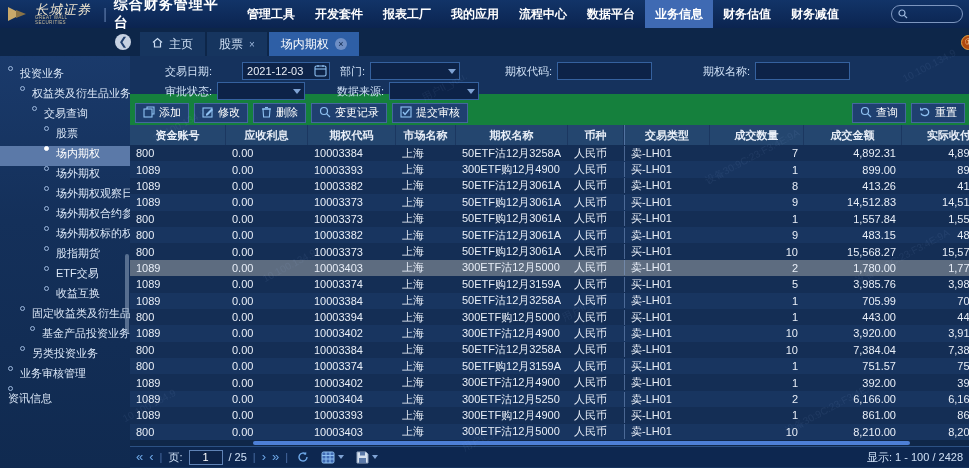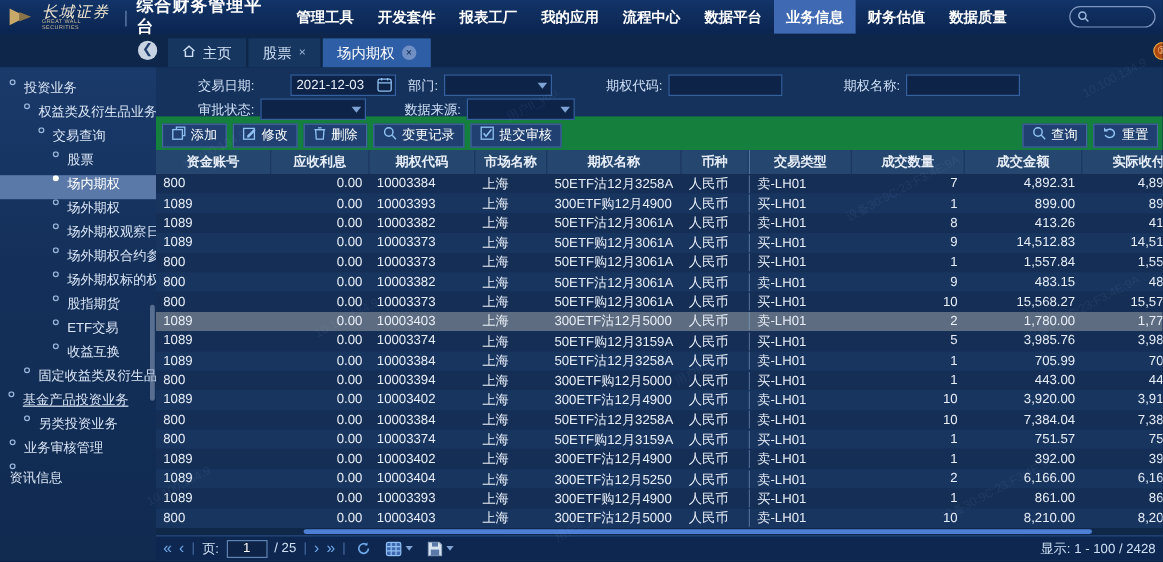--- a/index.html
+++ b/index.html
@@ -52,21 +52,21 @@
   .side-item{ height:20px; display:flex; align-items:flex-start; white-space:nowrap; overflow:hidden;
         cursor:pointer; color:#dbe7f7; font-size:11px;}
   .side-item.active{ background:#5b79a8; color:#fff;}
   .bullet{ width:5px; height:5px; border:1px solid #9db8dd; border-radius:50%; margin-right:7px; flex:0 0 auto;}
   .side-item.active .bullet{ background:#fff; border-color:#fff;}
   .side-scroll{ position:absolute; right:1px; top:198px; width:4px; height:80px; border-radius:2px; background:#8fa4c0; opacity:.55;}
 
   
   .main{ position:absolute; left:130px; top:56px; width:839px; height:412px; background:#15325d;}
 
-  .filters{ position:relative; height:44px; border-bottom:3px solid #15803d;}
+  .filters{ position:relative; height:44px; border-bottom:6px solid #15803d;}
   .fgroup{ position:absolute; display:flex; align-items:center; height:18px;}
   .flabel{ color:#cfe0f5; margin-right:5px; white-space:nowrap;}
   .finput{ height:18px; background:#0d2348; border:1px solid #35619e; color:#e8eef7;
         font-size:11px; padding:0 4px; font-family:inherit;}
   .fselect{ position:relative;}
   .fselect .caret{ position:absolute; right:4px; top:7px; width:0; height:0;
         border-left:4px solid transparent; border-right:4px solid transparent; border-top:5px solid #7fa3d4;}
   .date-wrap{ position:relative;}
   .date-wrap svg{ position:absolute; right:3px; top:2px;}
 
@@ -78,21 +78,21 @@
 
   
   .grid{ position:relative; width:839px; overflow:hidden;}
   .trow, .thead{ display:flex; width:880px;}
   .thead{ height:20px; background:#24466f; font-weight:bold; align-items:center;}
   .thead .cell{ text-align:center; border-right:1px solid #1b3760; height:20px; line-height:20px;}
   .trow{ height:16.4px; align-items:center; background:#142e55;}
   .trow.even{ background:#183560;}
   .trow.selected{ background:#5d6c80;}
   .cell{ overflow:hidden; white-space:nowrap; padding:0 6px; flex:0 0 auto;}
-  .c0{width:96px;} .c1{width:82px; text-align:right;} .c2{width:88px;} .c3{width:60px;}
+  .c0{width:96px;} .c1{width:82px; } .c2{width:88px;} .c3{width:60px;}
   .c4{width:112px;} .c5{width:56px;} .c6{width:86px; border-left:1px solid rgba(140,170,220,.45);}
   .c7{width:94px; text-align:right;} .c8{width:98px; text-align:right;} .c9{width:95px; text-align:right;}
 
   .hscroll{ position:relative; height:6px; background:#0f2749;}
   .hthumb{ position:absolute; left:123px; top:1px; width:657px; height:4px; border-radius:2px; background:#4d7fd6;}
 
   
   .footer{ height:21px; background:#0d2750; border-top:1px solid #2c5184;
         display:flex; align-items:center; gap:6px; padding:0 6px; font-size:11px; color:#cfe0f5;}
   .pgbtn{ color:#6ea8e8; font-size:13px; cursor:pointer; line-height:18px;}
@@ -123,21 +123,21 @@
     </div>
     <div class="menu" id="top-menu">
         <span class="menu-item">管理工具</span>
         <span class="menu-item">开发套件</span>
         <span class="menu-item">报表工厂</span>
         <span class="menu-item">我的应用</span>
         <span class="menu-item">流程中心</span>
         <span class="menu-item">数据平台</span>
         <span class="menu-item active">业务信息</span>
         <span class="menu-item">财务估值</span>
-        <span class="menu-item">数据质量</span>
+        <span class="menu-item">财务减值</span>
       </div>
     <div class="top-right">
       <span class="search-pill">
         <svg width="10" height="10" viewBox="0 0 10 10">
             <circle cx="4" cy="4" r="3" fill="none" stroke="#9db8dd" stroke-width="1.2"></circle>
             <line x1="6.3" y1="6.3" x2="9" y2="9" stroke="#9db8dd" stroke-width="1.2"></line>
           </svg>
       </span>
 
     </div>
@@ -212,21 +212,21 @@
           <span>ETF交易</span>
         </div>
         <div class="side-item" style="padding-left: 44px;">
           <span class="bullet"></span>
           <span>收益互换</span>
         </div>
         <div class="side-item" style="padding-left: 20px;">
           <span class="bullet"></span>
           <span>固定收益类及衍生品业务</span>
         </div>
-        <div class="side-item" style="padding-left: 7px; text-decoration: underline;">
+        <div class="side-item" style="padding-left: 30px;">
           <span class="bullet"></span>
           <span>基金产品投资业务</span>
         </div>
         <div class="side-item" style="padding-left: 20px;">
           <span class="bullet"></span>
           <span>另类投资业务</span>
         </div>
         <div class="side-item" style="padding-left: 8px;">
           <span class="bullet"></span>
           <span>业务审核管理</span>

